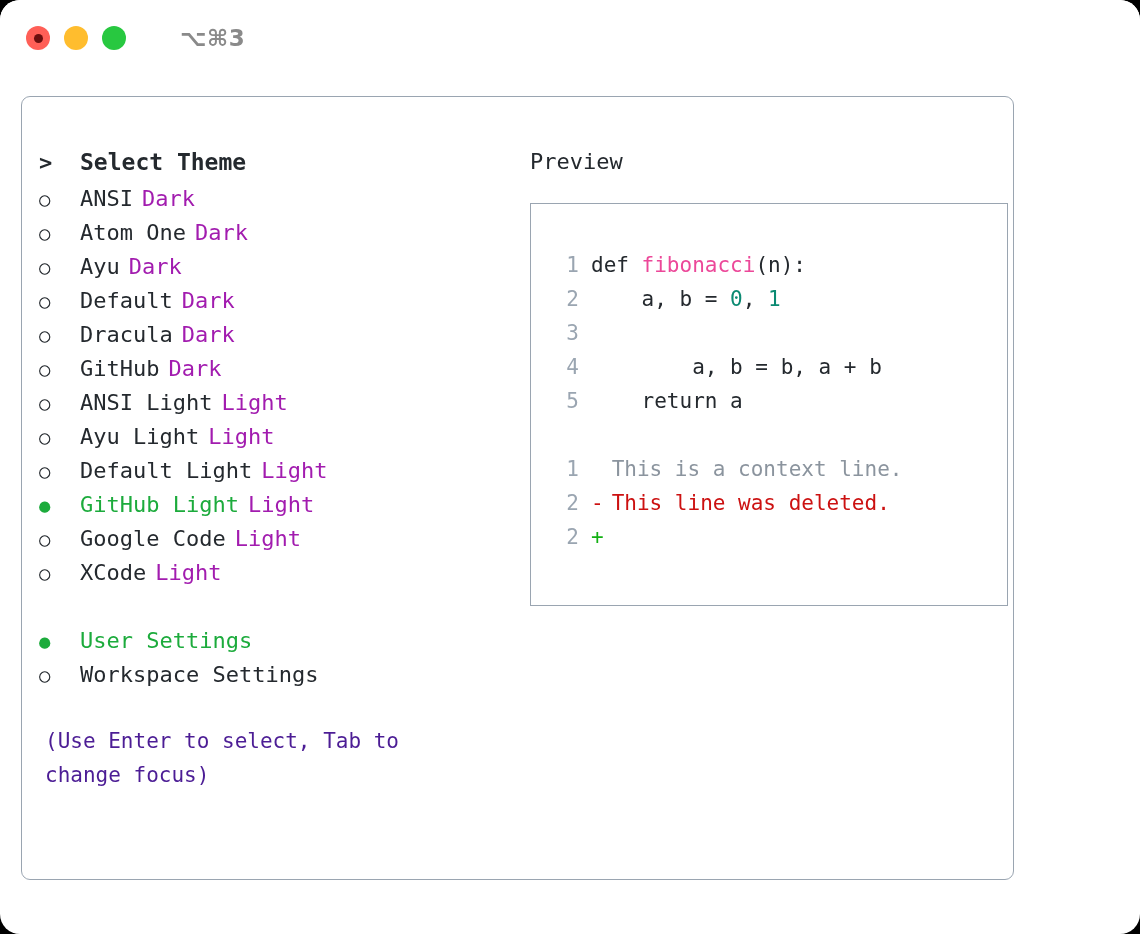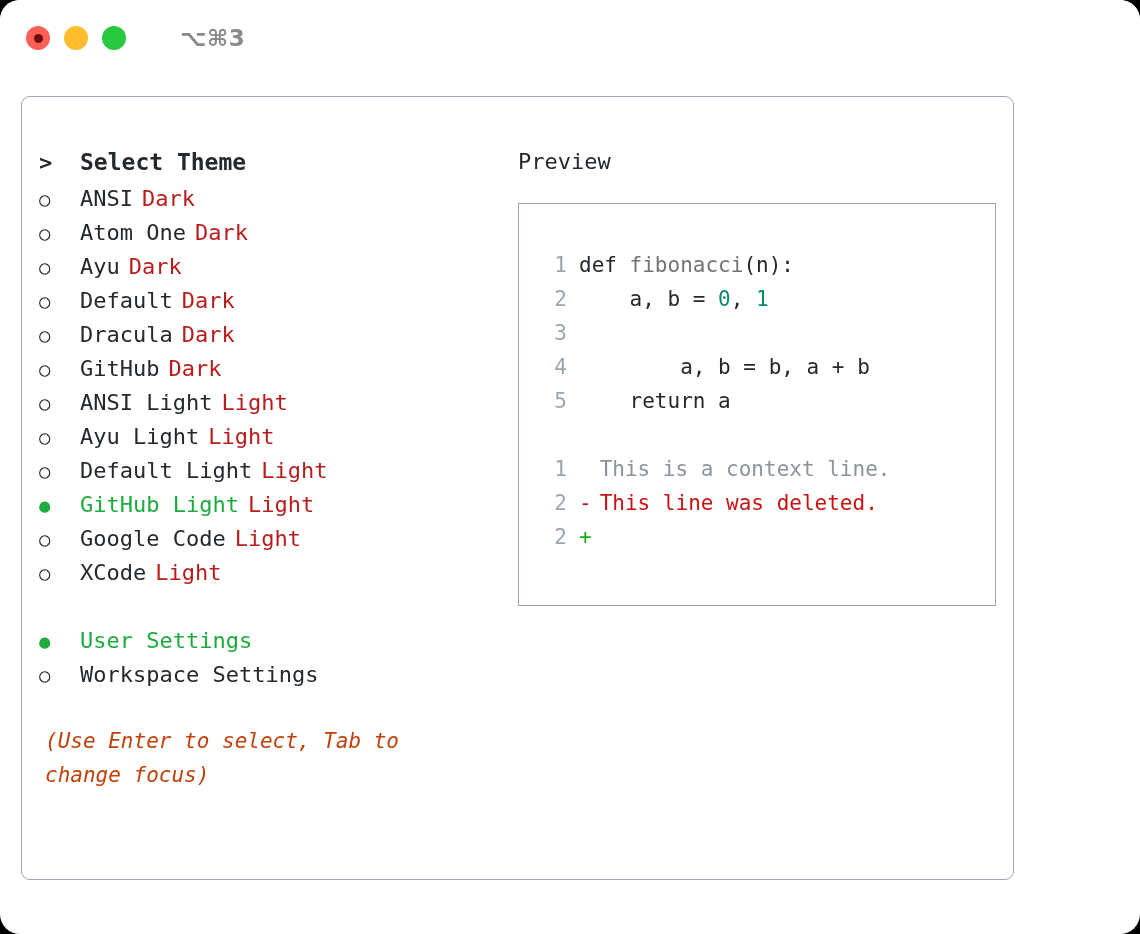--- a/index.html
+++ b/index.html
@@ -87,36 +87,35 @@
     color: #24292e;
   }
   .marker.filled { color: #1cab3c; font-size: 19px; }
   .marker.blank  { color: transparent; }
 
   .header-row { font-weight: bold; font-size: 23px; margin-bottom: 2px; }
   .header-row .marker { font-weight: bold; font-size: 22px; }
 
   .name { color: #24292e; margin-left: 15px; }
   .name.sel { color: #1cab3c; }
-  .variant { color: #b91c1c; margin-left: 9px; }
+  .variant { color: #a21caf; margin-left: 9px; }
 
   .spacer { height: 34px; }
 
   #hint {
     margin-top: 32px;
     font-size: 21px;
     line-height: 34px;
-    color: #c2410c;
+    color: #4c1d95;
     width: 420px;
     padding-left: 6px;
-    font-style: italic;
-  }
-
-  
-  #right-col { margin-left: 19px; }
+  }
+
+  
+  #right-col { margin-left: 31px; }
 
   #preview-title {
     font-size: 22px;
     color: #24292e;
     line-height: 34px;
     margin-bottom: 24px;
   }
 
   #preview-box {
     width: 478px;
@@ -134,21 +133,21 @@
   }
   .lineno {
     width: 30px;
     flex: none;
     text-align: right;
     color: #9aa5b1;
     margin-right: 12px;
   }
   .code { color: #24292e; }
 
-  .tok-fn   { color: #737373; }
+  .tok-fn   { color: #ec4899; }
   .tok-num  { color: #0b8a72; }
   .tok-call { color: #1580ab; }
 
   .diff-gap { height: 34px; }
   .diff-context { color: #8b949e; text-align: center; }
   .diff-del { color: #cc1111; }
   .diff-add { color: #13b013; }
 </style>
 </head>
 <body>

